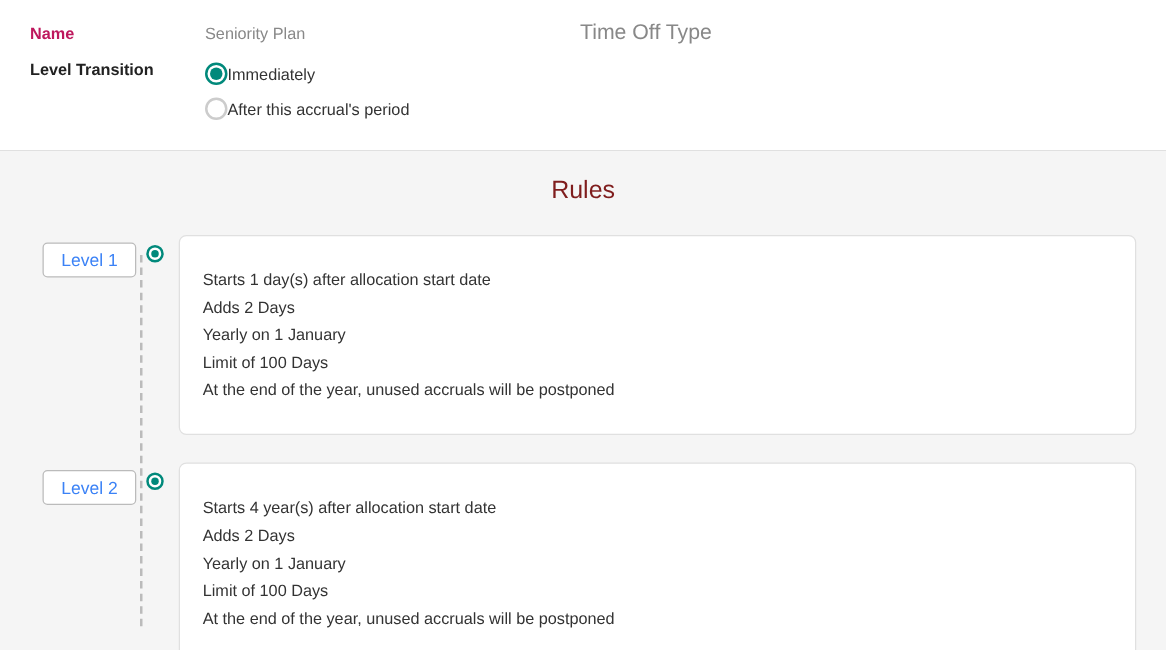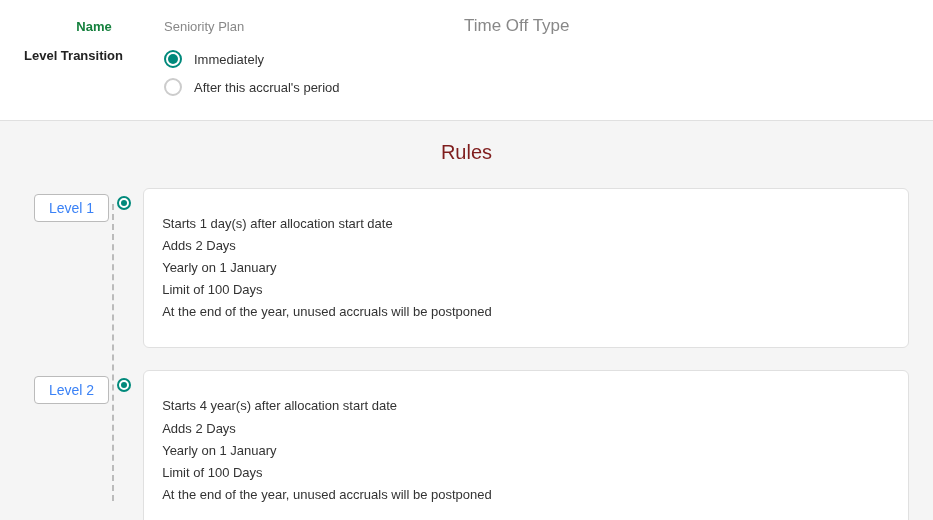--- a/index.html
+++ b/index.html
@@ -34,23 +34,22 @@
 
     .header-row {
       display: flex;
       align-items: center;
       margin-bottom: 10px;
     }
 
     .header-name {
       font-weight: 700;
       min-width: 140px;
-      color: #15803d;
-      font-size: 13px;
-      text-align: center;
+      color: #be185d;
+      font-size: 13px;
     }
 
     .header-seniority {
       color: #888;
       font-size: 13px;
       min-width: 300px;
     }
 
     .header-timeoff {
       color: #888;
@@ -60,21 +59,21 @@
     .radio-group {
       display: flex;
       flex-direction: column;
       gap: 10px;
       margin-top: 4px;
     }
 
     .radio-option {
       display: flex;
       align-items: center;
-      gap: 12px;
+      gap: 0;
       cursor: pointer;
     }
 
     .radio-circle {
       width: 18px;
       height: 18px;
       border-radius: 50%;
       border: 2px solid #ccc;
       display: flex;
       align-items: center;

